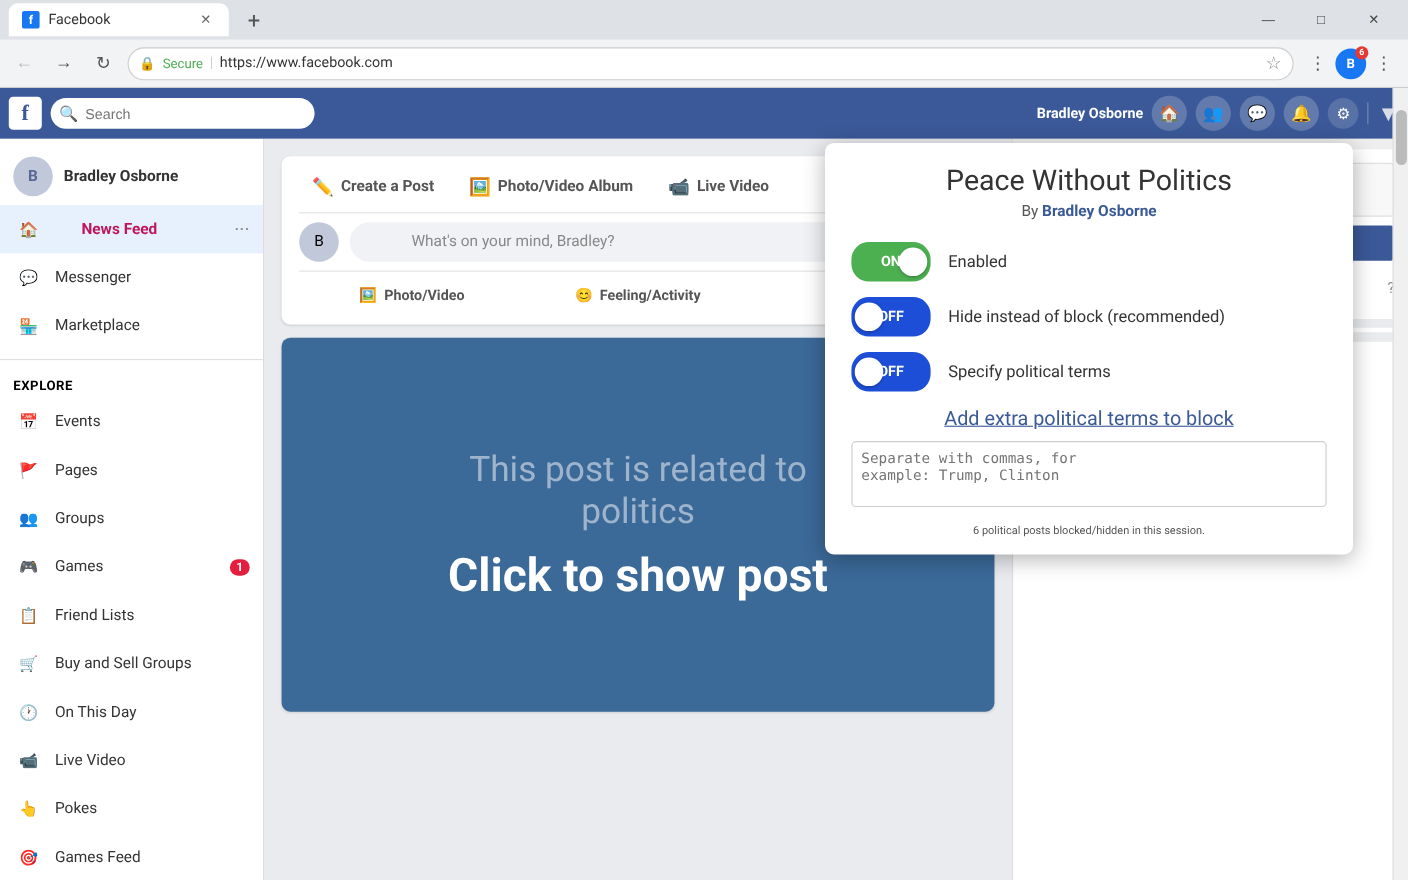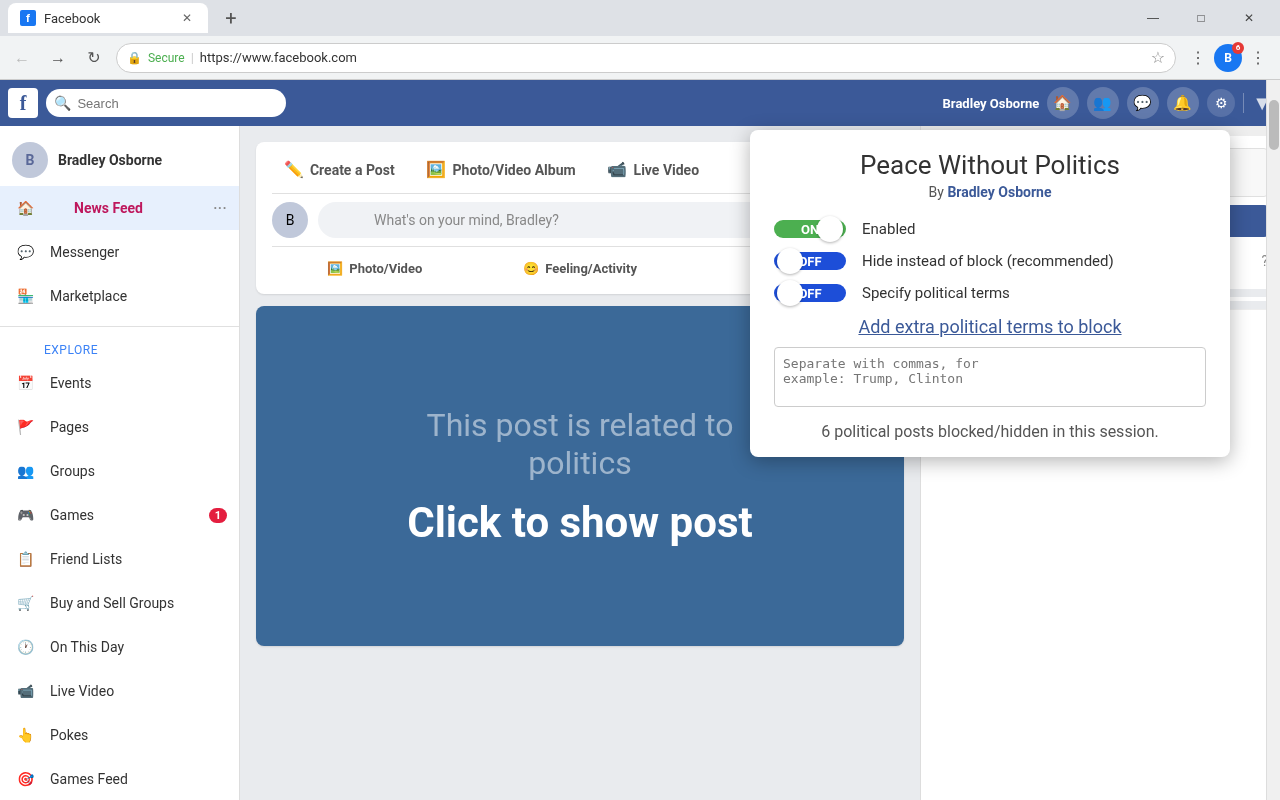--- a/index.html
+++ b/index.html
@@ -48,21 +48,21 @@
     .sidebar-avatar-placeholder { width: 36px; height: 36px; border-radius: 50%; background: #c0c8da; display: flex; align-items: center; justify-content: center; color: #5a6898; font-weight: bold; font-size: 14px; }
     .sidebar-username { font-weight: bold; font-size: 14px; color: #333; }
     .sidebar-item { display: flex; align-items: center; gap: 10px; padding: 8px 12px; cursor: pointer; }
     .sidebar-item-icon { width: 28px; height: 28px; display: flex; align-items: center; justify-content: center; flex-shrink: 0; }
     .sidebar-item-label { font-size: 14px; color: #333; flex: 1; }
     .sidebar-item-badge { background: #e41e3f; color: white; border-radius: 10px; padding: 1px 6px; font-size: 11px; font-weight: bold; }
     .sidebar-item-more { color: #888; font-size: 18px; cursor: pointer; }
     .sidebar-item.active { background: #e7f0fd; }
     .sidebar-item.active .sidebar-item-label { color: #be185d; font-weight: bold; padding-left: 24px; }
     .sidebar-divider { border: none; border-top: 1px solid #e0e0e0; margin: 8px 0; }
-    .sidebar-section-title { font-size: 12px; font-weight: normal; color: #3b82f6; padding: 8px 12px 4px; text-transform: uppercase; letter-spacing: 0.5px; margin-left: 32px; }
+    .sidebar-section-title { font-size: 12px; font-weight: bold; color: #000000; padding: 8px 12px 4px; text-transform: uppercase; letter-spacing: 0.5px; }
 
     
     .fb-content { flex: 1; overflow-y: auto; padding: 16px; background: #e9ebee; }
 
     
     .create-post-box { background: white; border-radius: 8px; padding: 12px 16px; margin-bottom: 12px; box-shadow: 0 1px 2px rgba(0,0,0,0.1); }
     .create-post-tabs { display: flex; align-items: center; border-bottom: 1px solid #e0e0e0; padding-bottom: 8px; margin-bottom: 8px; gap: 8px; }
     .create-post-tab { display: flex; align-items: center; gap: 6px; padding: 6px 12px; border-radius: 4px; cursor: pointer; font-size: 14px; color: #555; font-weight: bold; }
     .create-post-tab .tab-icon { font-size: 16px; }
     .create-post-input-row { display: flex; align-items: center; gap: 10px; }
@@ -92,31 +92,31 @@
     .fb-sidebar::-webkit-scrollbar-thumb { background: #ccc; border-radius: 3px; }
     .fb-content::-webkit-scrollbar { width: 6px; }
     .fb-content::-webkit-scrollbar-thumb { background: #ccc; border-radius: 3px; }
 
     
     .ext-popup { position: absolute; top: 108px; right: 48px; width: 480px; background: white; border-radius: 8px; box-shadow: 0 4px 20px rgba(0,0,0,0.3); z-index: 1000; padding: 20px 24px 16px; }
     .ext-popup-title { font-size: 26px; font-weight: normal; text-align: center; color: #333; margin-bottom: 4px; }
     .ext-popup-author { text-align: center; font-size: 14px; color: #555; margin-bottom: 20px; }
     .ext-popup-author a { color: #3b5998; text-decoration: none; font-weight: bold; }
     .ext-toggle-row { display: flex; align-items: center; gap: 16px; margin-bottom: 14px; }
-    .toggle-switch { width: 72px; height: 18px; border-radius: 16px; display: flex; align-items: center; justify-content: center; position: relative; flex-shrink: 0; cursor: pointer; }
+    .toggle-switch { width: 72px; height: 36px; border-radius: 16px; display: flex; align-items: center; justify-content: center; position: relative; flex-shrink: 0; cursor: pointer; }
     .toggle-switch.on { background: #4CAF50; }
     .toggle-switch.off { background: #1d4ed8; }
     .toggle-label { font-size: 13px; font-weight: bold; color: white; position: relative; z-index: 1; }
     .toggle-knob { width: 26px; height: 26px; border-radius: 50%; background: white; position: absolute; box-shadow: 0 1px 3px rgba(0,0,0,0.3); }
     .toggle-knob.on { right: 3px; }
     .toggle-knob.off { left: 3px; }
     .toggle-text { font-size: 15px; color: #333; }
     .ext-add-terms-link { color: #3b5998; text-decoration: underline; cursor: pointer; font-size: 18px; display: block; text-align: center; margin-bottom: 10px; }
     .ext-terms-textarea { width: 100%; height: 60px; border: 1px solid #ccc; border-radius: 4px; padding: 8px; font-size: 13px; color: #555; font-family: monospace; resize: none; outline: none; }
-    .ext-popup-stats { text-align: center; font-size: 16px; color: #555; margin-top: 12px; }
+    .ext-popup-stats { text-align: center; font-size: 10px; color: #555; margin-top: 12px; }
   </style>
 </head>
 <body>
 
 <div class="browser-frame">
 
   <div class="browser-titlebar">
     <div class="tab active">
       <div class="tab-favicon">
         <span>f</span>

